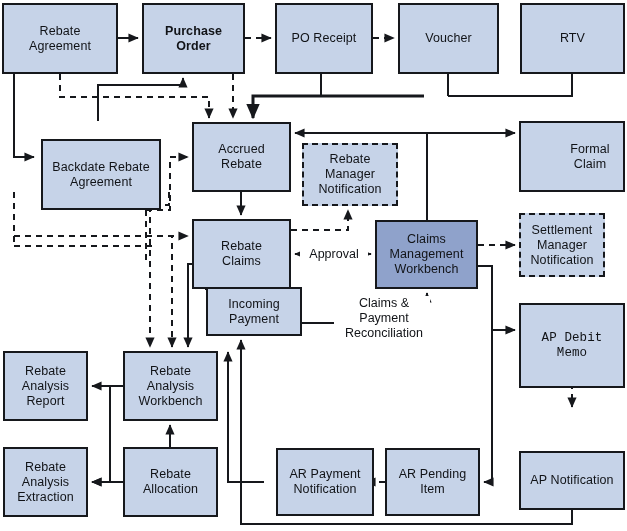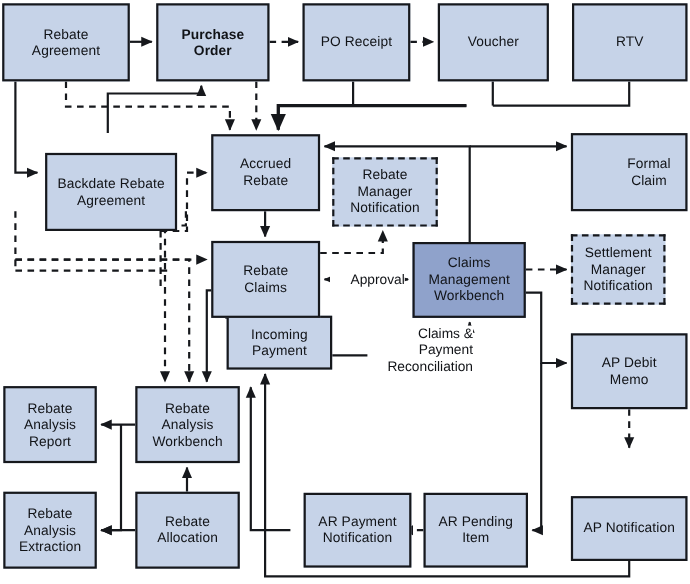--- a/index.html
+++ b/index.html
@@ -56,21 +56,21 @@
     white-space: pre-line;
     padding: 0 3px;
   }
   .edge-label {
     position: absolute;
     z-index: 3;
     font-size: 12.5px;
     line-height: 15px;
     color: #111317;
     background: #ffffff;
-    text-align: right;
+    text-align: center;
     white-space: pre-line;
   }
 </style>
 </head>
 <body>
 
 <div id="diagram-root">
 
   <svg id="edge-layer" viewBox="0 0 627 531" width="627" height="531" xmlns="http://www.w3.org/2000/svg">
     <defs>
@@ -208,21 +208,21 @@
 Management
 Workbench</span>
   </div>
 
   <div class="node dashed" style="left:519px; top:213px; width:86px; height:64px;">
     <span class="node-label">Settlement
 Manager
 Notification</span>
   </div>
 
-  <div class="node" style="left:519px; top:303px; width:106px; height:69px;">
+  <div class="node" style="left:519px; top:303px; width:106px; height:85px;font-family:Liberation Mono, monospace;">
     <span class="node-label">AP Debit
 Memo</span>
   </div>
 
   <div class="node" style="left:519px; top:411px; width:106px; height:59px;margin-top:40px;">
     <span class="node-label">AP Notification</span>
   </div>
 
   <div class="node" style="left:3px; top:351px; width:85px; height:70px;">
     <span class="node-label">Rebate

